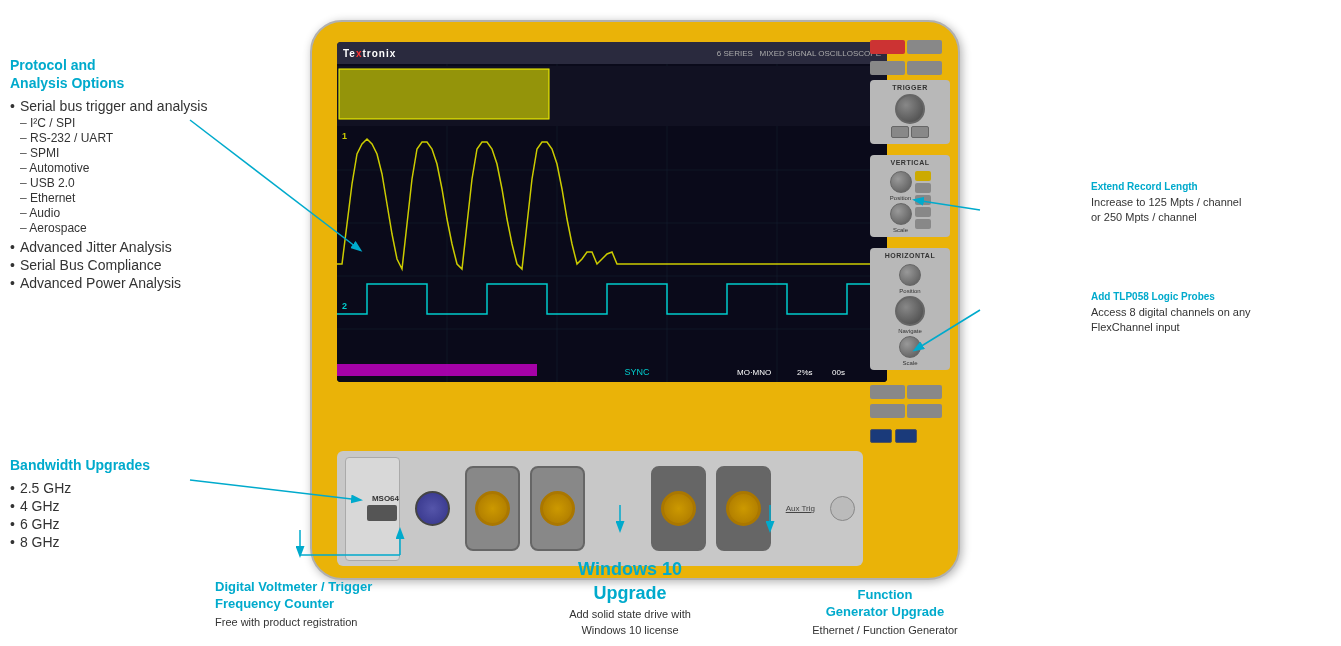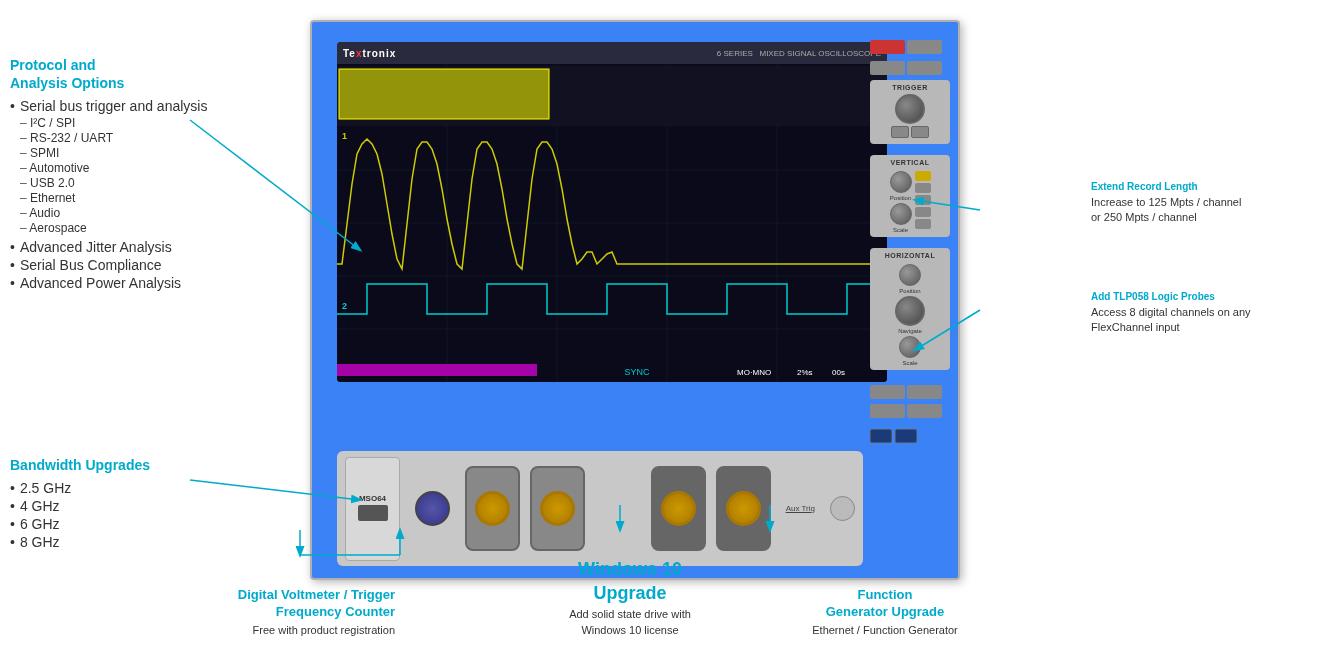--- a/index.html
+++ b/index.html
@@ -79,22 +79,22 @@
       position: absolute;
       left: 310px;
       top: 20px;
       width: 650px;
       height: 560px;
     }
 
     .oscilloscope {
       width: 100%;
       height: 100%;
-      background: #3b82f6;
-      border-radius: 4px;
+      background: #eab308;
+      border-radius: 32px;
       position: relative;
       box-shadow: 2px 2px 10px rgba(0,0,0,0.3);
       border: 2px solid #b0b0b0;
     }
 
     
     .screen-area {
       position: absolute;
       top: 20px;
       left: 25px;
@@ -400,21 +400,21 @@
       </div>
 
       <div style="display:flex; gap:3px; margin-top:6px;">
         <div style="width:22px; height:14px; background:#1a3a7a; border-radius:2px; border:1px solid #555;"></div>
         <div style="width:22px; height:14px; background:#1a3a7a; border-radius:2px; border:1px solid #555;"></div>
       </div>
     </div>
 
     <div style="position:absolute; bottom:12px; left:25px; right:95px; height:115px; background:#c8c8c8; border-radius:6px; display:flex; align-items:center; padding:8px; gap:10px;">
 
-      <div style="width:55px; height:104px; background:#d8d8d8; border-radius:4px; border:1px solid #aaa; display:flex; flex-direction:column; align-items:center; justify-content:center;">
+      <div style="width:55px; height:104px; background:#d8d8d8; border-radius:4px; border:1px solid #aaa; display:flex; flex-direction:column; align-items:flex-end; justify-content:center;">
         <div style="font-size:8px; font-weight:bold; color:#333;">MSO64</div>
         <div style="width:30px; height:16px; background:#555; border-radius:2px; margin:2px;"></div>
       </div>
 
       <div style="width:35px; height:35px; background:radial-gradient(circle, #5555aa, #333388); border-radius:50%; border:2px solid #444; margin:0 5px;"></div>
 
       <div class="probe">
         <div class="probe-inner"></div>
       </div>
       <div class="probe">
@@ -441,21 +441,21 @@
 <div style="position:absolute; right:15px; top:180px; width:235px;">
   <div class="annotation-title">Extend Record Length</div>
   <div class="annotation-text">Increase to 125 Mpts / channel<br>or 250 Mpts / channel</div>
 </div>
 
 <div style="position:absolute; right:15px; top:290px; width:235px;">
   <div class="annotation-title">Add TLP058 Logic Probes</div>
   <div class="annotation-text">Access 8 digital channels on any<br>FlexChannel input</div>
 </div>
 
-<div style="position:absolute; bottom:8px; left:215px; width:180px; text-align:right;">
+<div style="position:absolute; bottom:16px; left:215px; width:180px; text-align:left;">
   <div class="annotation-title" style="font-size:13px;">Digital Voltmeter / Trigger<br>Frequency Counter</div>
   <div class="annotation-text">Free with product registration</div>
 </div>
 
 <div style="position:absolute; bottom:8px; left:550px; width:160px; text-align:center;">
   <div class="annotation-title" style="font-size:18px;">Windows 10 Upgrade</div>
   <div class="annotation-text">Add solid state drive with<br>Windows 10 license</div>
 </div>
 
 <div style="position:absolute; bottom:8px; left:800px; width:170px; text-align:center;">

